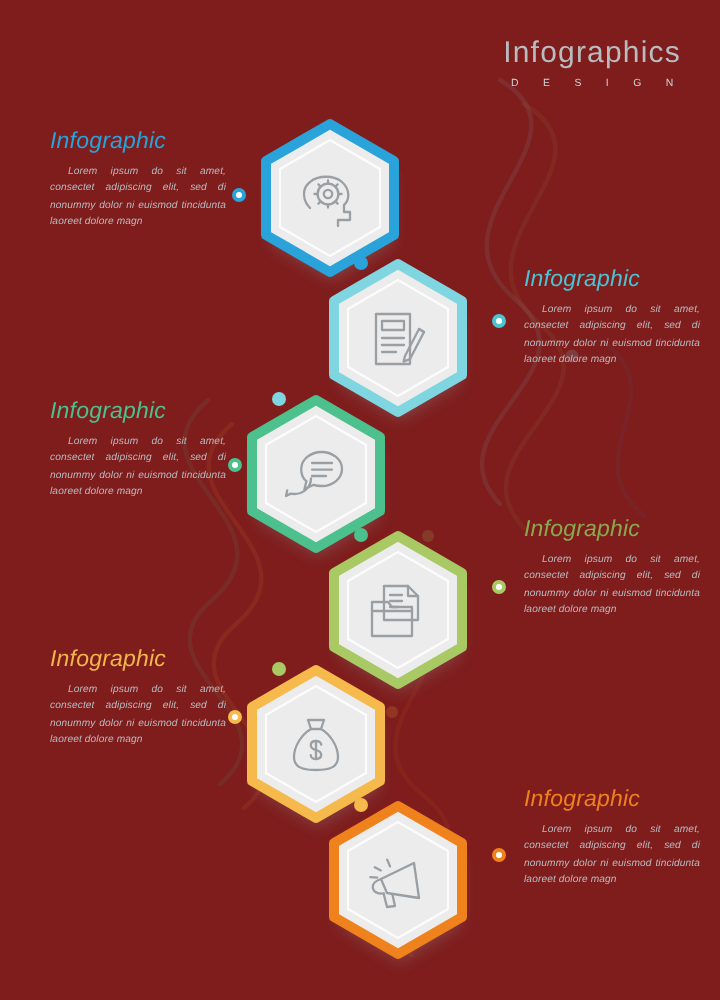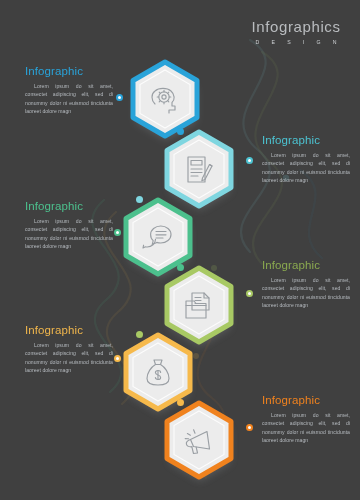--- a/index.html
+++ b/index.html
@@ -13,21 +13,21 @@
   body {
     font-family: "Liberation Sans", sans-serif;
     background: #ffffff;
     position: relative;
   }
 
   #canvas {
     position: relative;
     width: 360px;
     height: 500px;
-    background: #404040;
+    background: #7f1d1d;
     overflow: hidden;
   }
 
   
   #bg-decor {
     position: absolute;
     inset: 0;
     width: 360px;
     height: 500px;
     pointer-events: none;
@@ -87,20 +87,21 @@
     height: 7px;
     border-radius: 50%;
     z-index: 5;
   }
 
   
   .txt-block {
     position: absolute;
     width: 88px;
     z-index: 5;
+    font-style: italic;
   }
   .txt-block.left  { text-align: right; }
   .txt-block.right { text-align: left;  }
 
   .txt-head {
     font-size: 11.5px;
     font-weight: 400;
     line-height: 14px;
     letter-spacing: 0.1px;
     white-space: nowrap;

